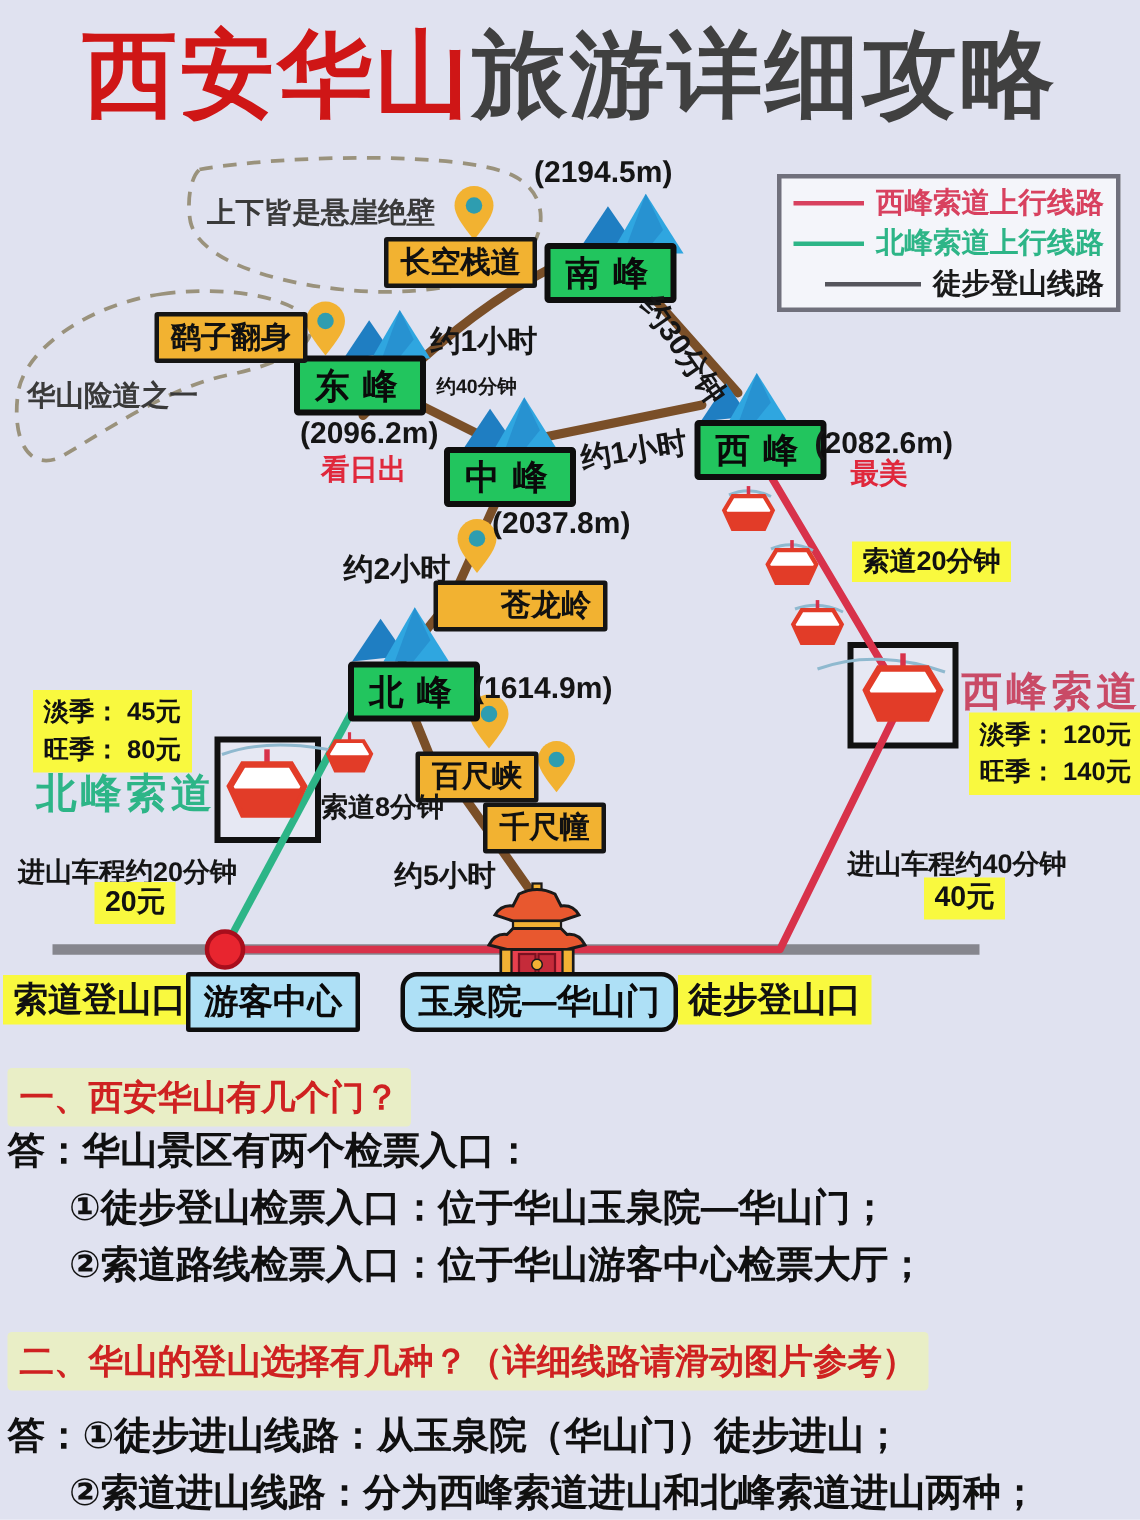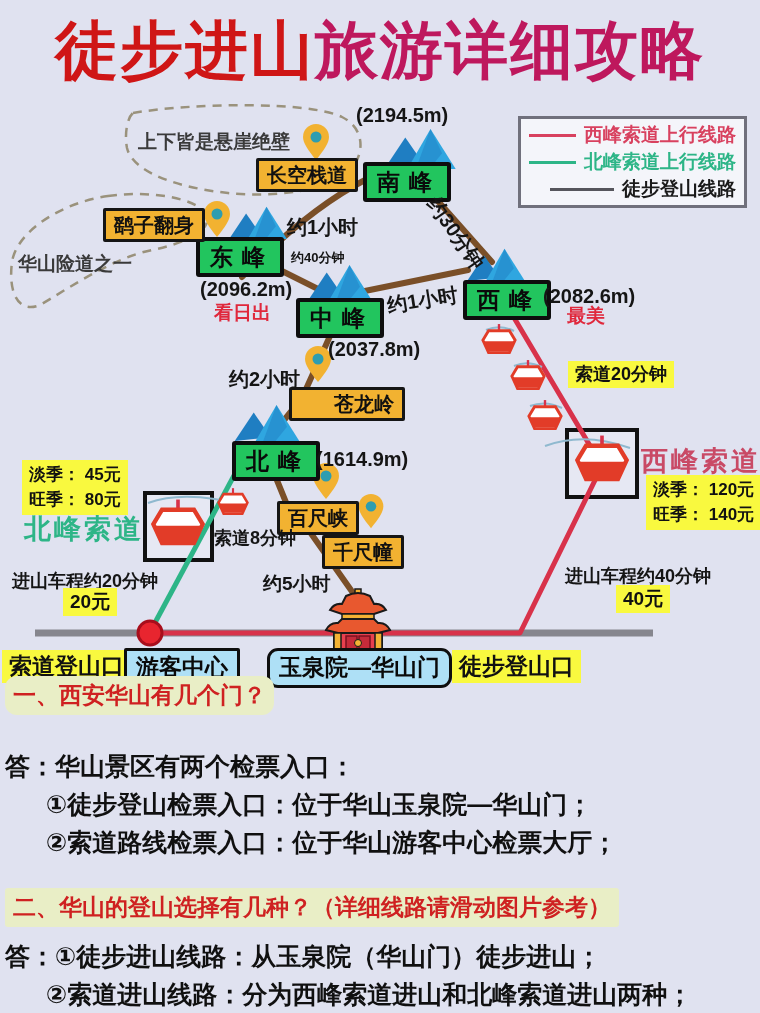--- a/index.html
+++ b/index.html
@@ -1,21 +1,21 @@
 <!DOCTYPE html>
 <html><head>
 <meta charset="utf-8">
 <style>
   html,body{margin:0;padding:0;}
   body{font-family:"Liberation Sans","DejaVu Sans",sans-serif;}
   .stage{position:relative;width:760px;height:1013px;background:#e0e2f0;overflow:hidden;}
   .abs{position:absolute;white-space:nowrap;}
   .title{width:100%;text-align:center;top:16px;font-size:63px;font-weight:900;letter-spacing:2px;line-height:1.1;}
   .title .t-red{color:#cf1616;}
-  .title .t-black{color:#be185d;}
+  .title .t-black{color:#404040;}
   svg.layer{position:absolute;left:0;top:0;}
   .peak-label{background:#22c55e;border:4px solid #0e0e0e;color:#0a0a0a;font-size:23px;font-weight:900;
     padding:3px 6px 3px 10px;letter-spacing:9px;border-radius:3px;line-height:1.15;}
   .gold{background:#f2b231;border:3px solid #151515;color:#111;font-size:20px;font-weight:800;
     padding:2px 8px;border-radius:2px;line-height:1.2;}
   .tag{background:#f9f93f;color:#111;font-weight:800;padding:2px 7px;line-height:1.25;}
   .blue{background:#aee0f6;border:3px solid #0e0e0e;color:#0a0a0a;font-size:23px;font-weight:900;
     padding:3px 9px;border-radius:2px;line-height:1.2;}
   .elev{font-size:20px;font-weight:800;color:#151515;}
   .time{font-size:19px;font-weight:800;color:#151515;}
@@ -33,21 +33,21 @@
   .qa-t{color:#101010;font-weight:700;font-size:25px;}
   .rot30{transform:rotate(55deg);transform-origin:left top;}
   .rot-slight{transform:rotate(-9deg);}
 </style>
 </head>
 <body>
 
 <div class="stage">
 
   <div class="abs title">
-    <span class="t-red">徒步进山</span><span class="t-black">旅游详细攻略</span>
+    <span class="t-red">西安华山</span><span class="t-black">旅游详细攻略</span>
   </div>
 
   <svg class="layer" width="760" height="1013" viewBox="0 0 760 1013">
 
     <path d="M133,113 C190,103 310,101 342,117 C364,128 366,152 350,171 C328,191 272,198 228,193 C180,188 133,173 127,148 C124,132 128,117 133,113 Z" fill="none" stroke="#9a927c" stroke-width="2.5" stroke-dasharray="9 7"></path>
     <path d="M108,196 C150,190 196,198 206,214 C214,230 186,243 152,250 C112,258 66,290 40,305 C18,314 8,292 12,262 C17,230 64,202 108,196 Z" fill="none" stroke="#9a927c" stroke-width="2.5" stroke-dasharray="9 7"></path>
 
     <line x1="35" y1="633" x2="653" y2="633" stroke="#86868e" stroke-width="7"></line>
 
     <g stroke="#7a4f28" stroke-width="6" fill="none" stroke-linecap="round">
@@ -232,21 +232,21 @@
   <div class="abs cable-w" style="left:641px;top:443px;">西峰索道</div>
   <div class="abs price" style="left:646px;top:475px;"><span>淡季： 120元</span><br><span>旺季： 140元</span></div>
   <div class="abs time" style="left:565px;top:564px;font-size:18px;">进山车程约40分钟</div>
   <div class="abs tag" style="left:616px;top:585px;font-size:19px;">40元</div>
 
   <div class="abs tag" style="left:2px;top:650px;font-size:23px;font-weight:900;">索道登山口</div>
   <div class="abs blue" style="left:124px;top:648px;">游客中心</div>
   <div class="abs blue" style="left:267px;top:648px;border-radius:11px;">玉泉院—华山门</div>
   <div class="abs tag" style="left:452px;top:650px;font-size:23px;font-weight:900;">徒步登山口</div>
 
-  <div class="abs qa-h" style="left:5px;top:676px;border-radius:12px;">一、西安华山有几个门？</div>
+  <div class="abs qa-h" style="left:5px;top:712px;">一、西安华山有几个门？</div>
   <div class="abs qa-t" style="left:5px;top:750px;">答：华山景区有两个检票入口：</div>
   <div class="abs qa-t" style="left:46px;top:788px;">①徒步登山检票入口：位于华山玉泉院—华山门；</div>
   <div class="abs qa-t" style="left:46px;top:826px;">②索道路线检票入口：位于华山游客中心检票大厅；</div>
 
   <div class="abs qa-h" style="left:5px;top:888px;">二、华山的登山选择有几种？（详细线路请滑动图片参考）</div>
   <div class="abs qa-t" style="left:5px;top:940px;">答：①徒步进山线路：从玉泉院（华山门）徒步进山；</div>
   <div class="abs qa-t" style="left:46px;top:978px;">②索道进山线路：分为西峰索道进山和北峰索道进山两种；</div>
 
 </div>
 

